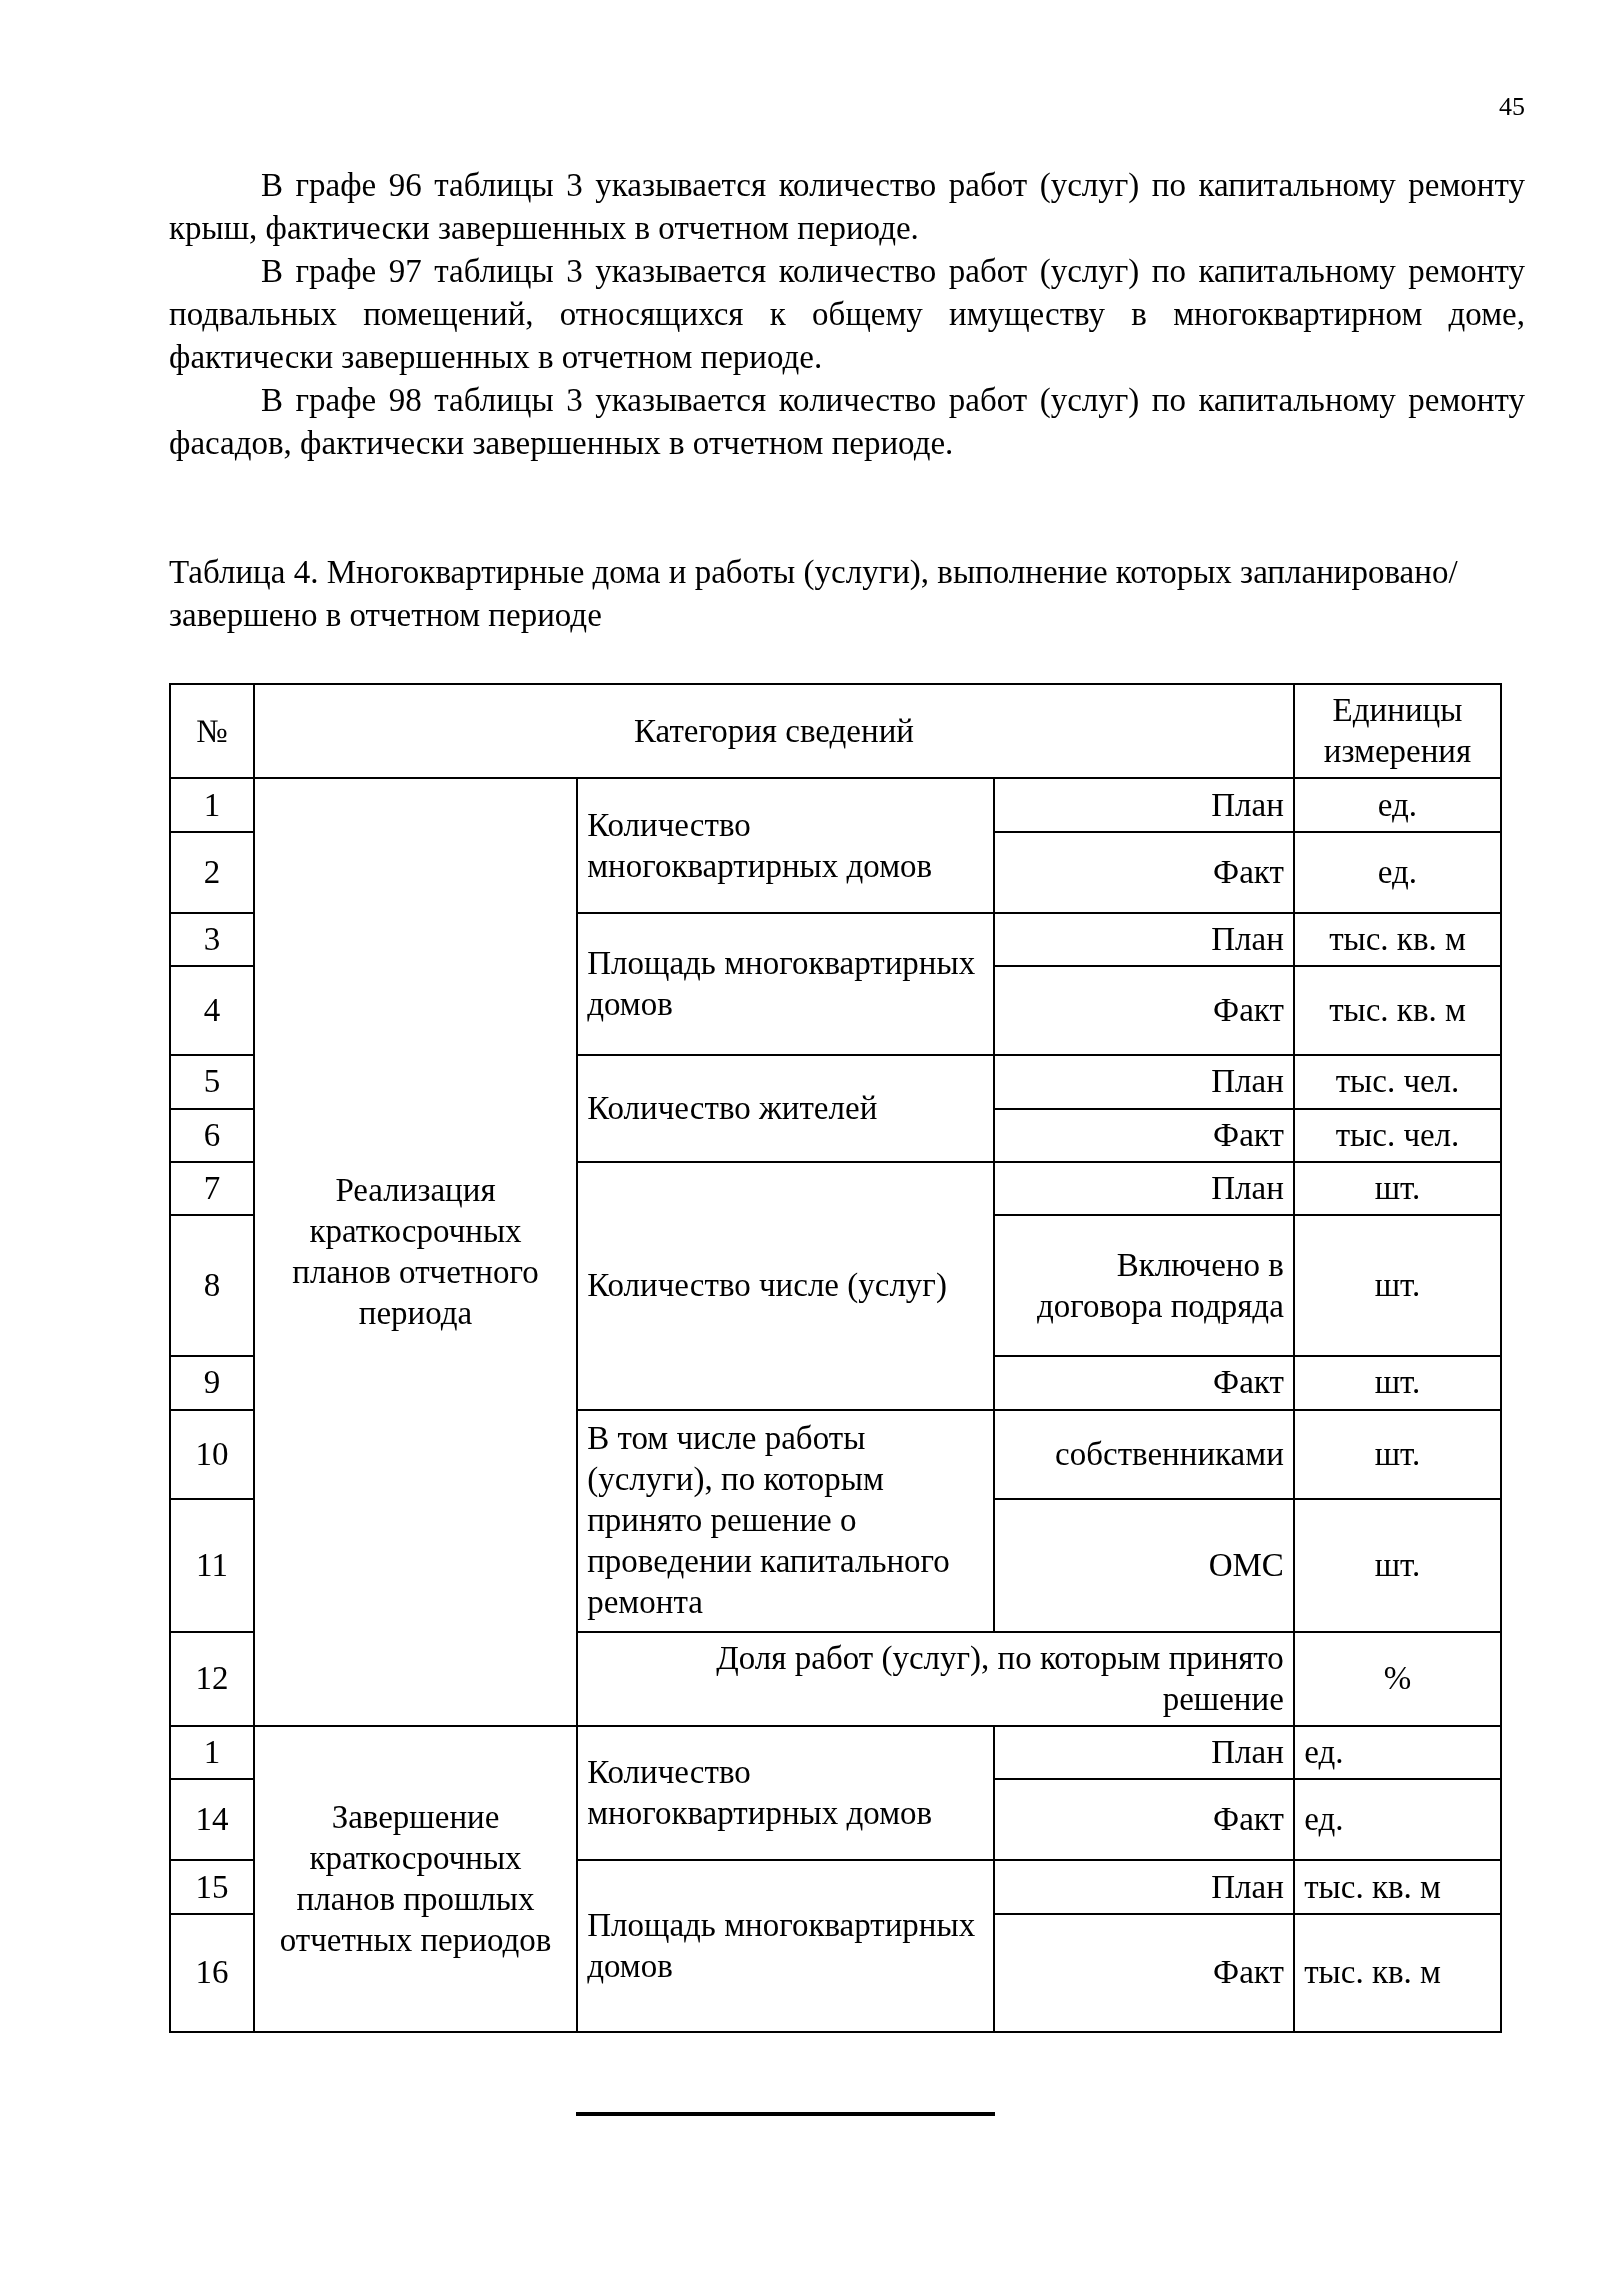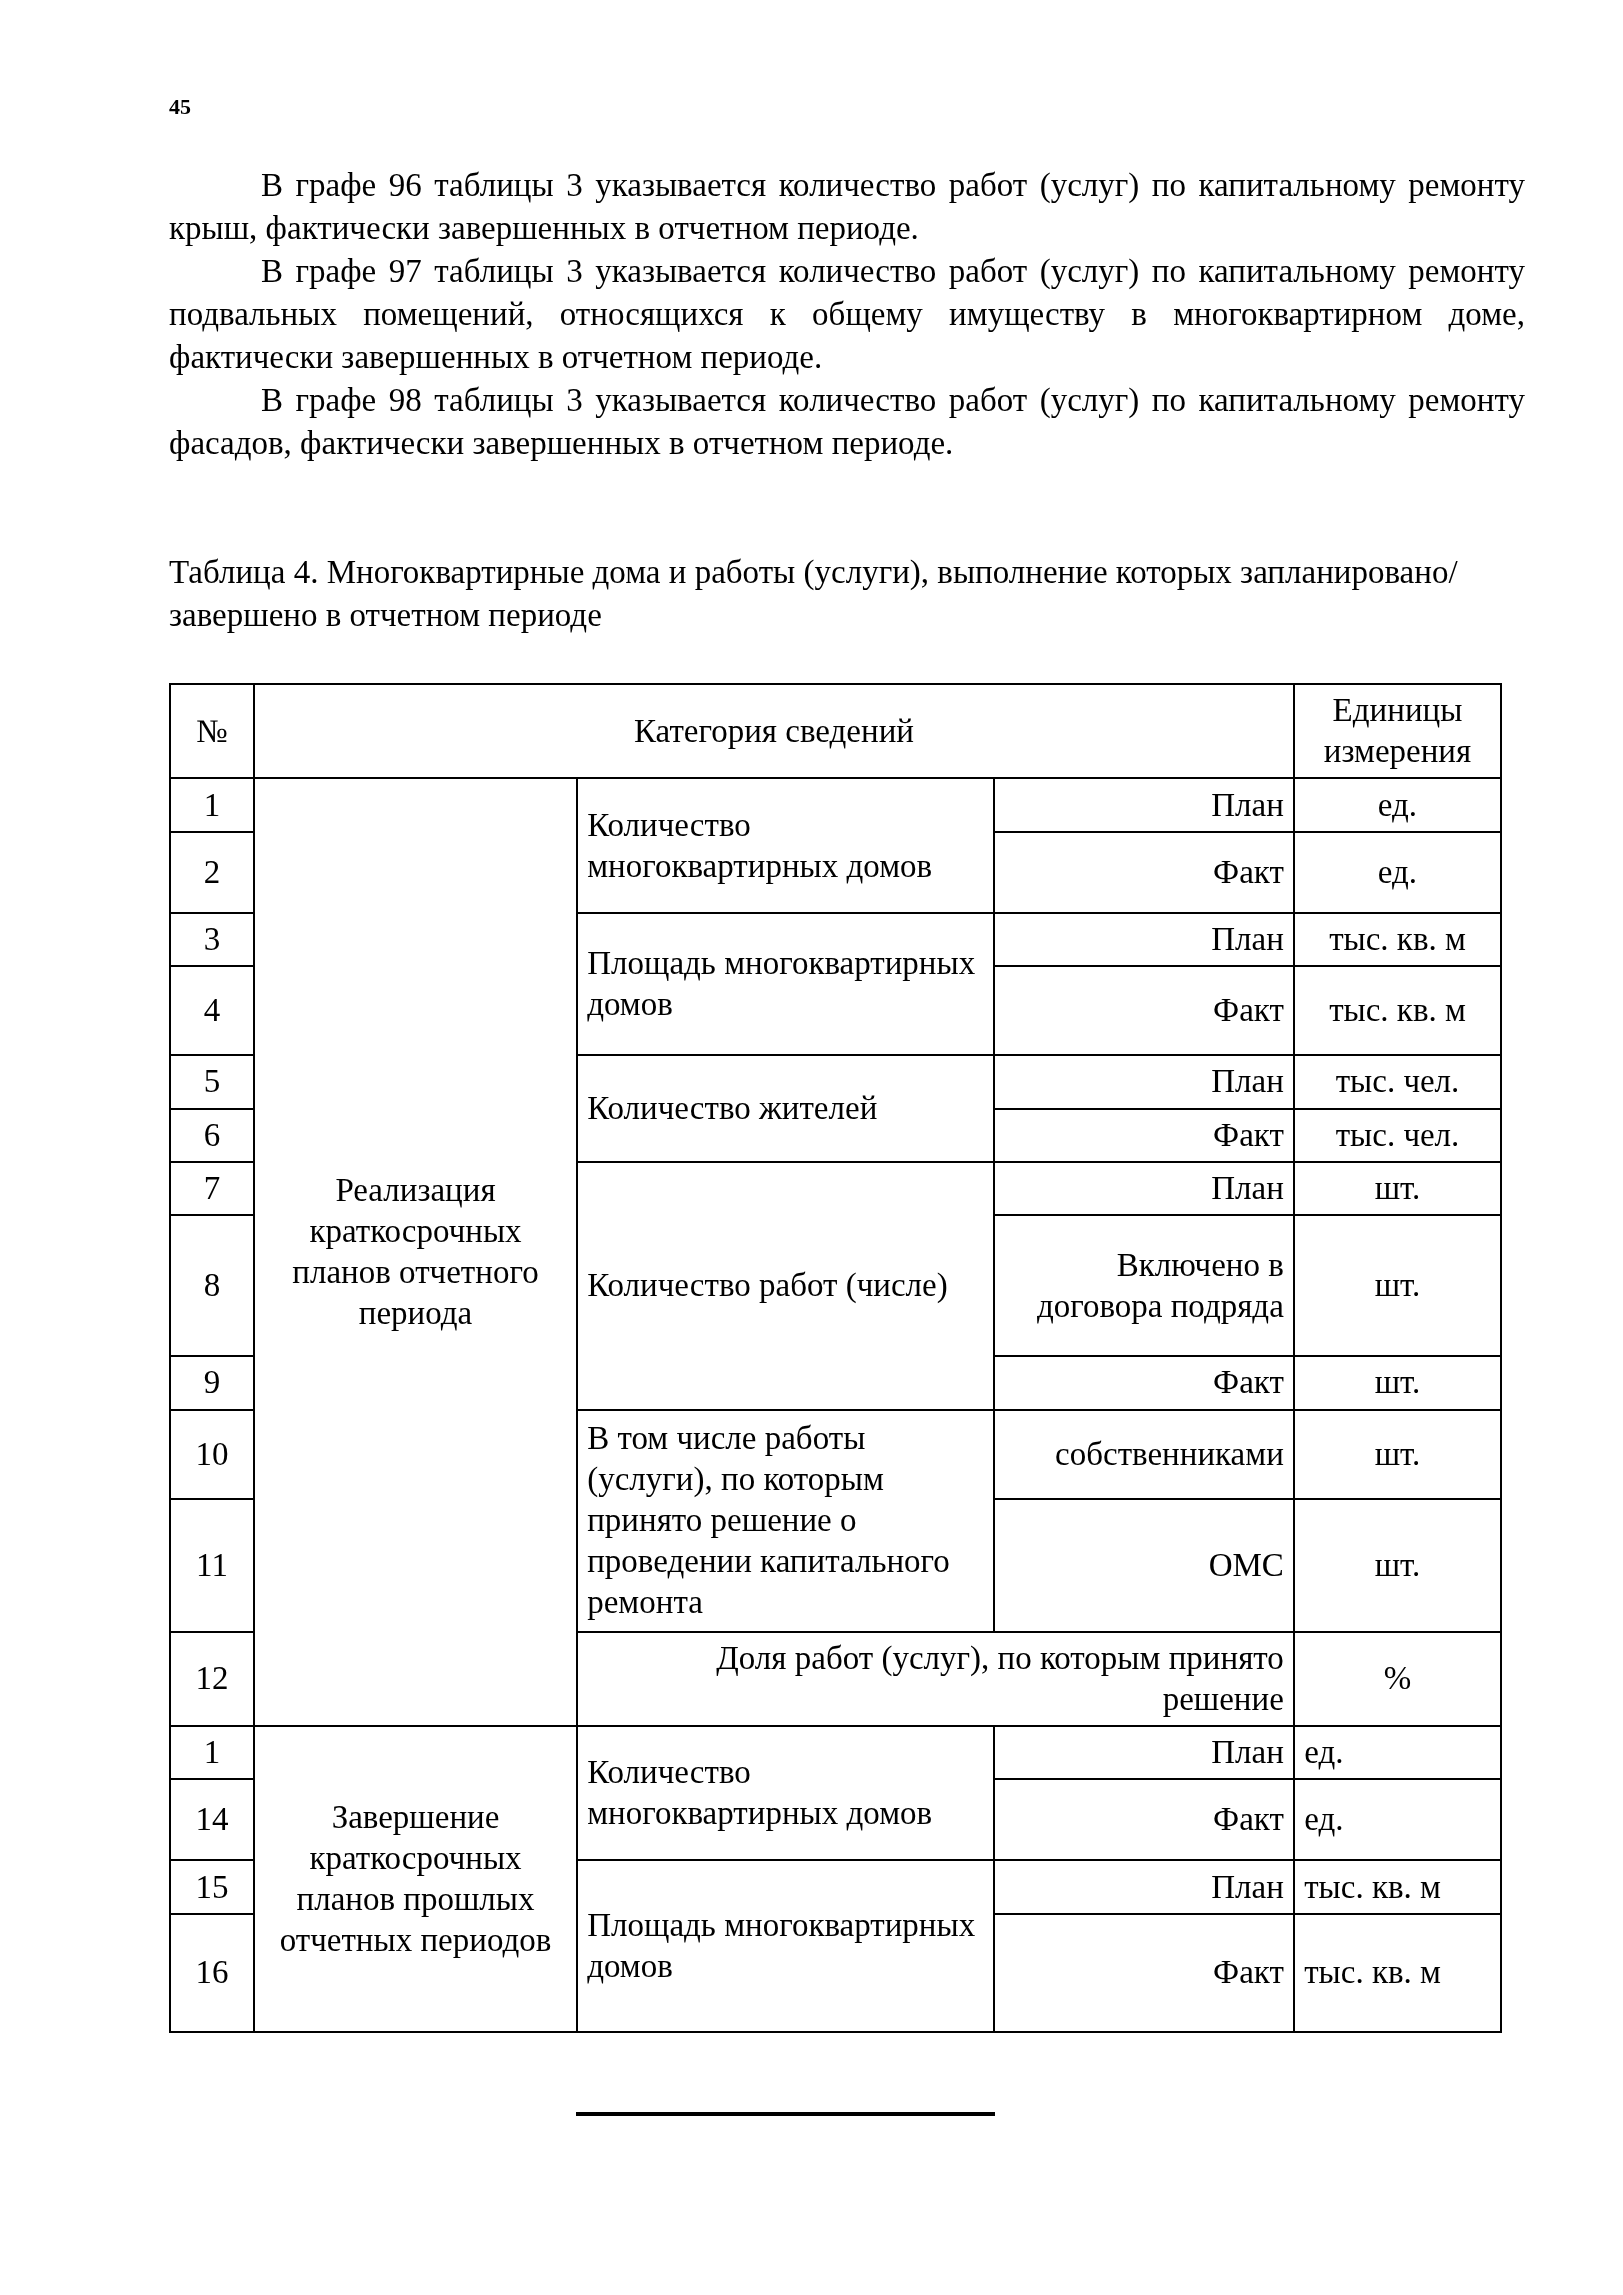--- a/index.html
+++ b/index.html
@@ -11,24 +11,23 @@
     margin: 0 auto;
     background: #ffffff;
     color: #000;
     font-family: "Liberation Serif", "DejaVu Serif", serif;
     font-size: 33px;
     line-height: 43px;
     padding: 85px 98px 26px 169px;
     overflow: hidden;
   }
   .pageno {
-    text-align: left;
+    text-align: right;
     margin: 0 0 36px 0;
-    font-size: 22px;
-    font-weight: bold;
+    font-size: 26px;
   }
   .para {
     margin: 0;
     text-align: justify;
     text-indent: 92px;
   }
   .caption {
     margin: 86px 0 46px 0;
     text-align: left;
   }
@@ -127,21 +126,21 @@
     </tr>
 
     <tr style="height:52px">
       <td class="c-num">6</td>
       <td class="c-kind">Факт</td>
       <td class="c-unit">тыс. чел.</td>
     </tr>
 
     <tr style="height:52px">
       <td class="c-num">7</td>
-      <td class="c-sub" rowspan="3">Количество работ (числе)</td>
+      <td class="c-sub" rowspan="3">Количество числе (услуг)</td>
       <td class="c-kind">План</td>
       <td class="c-unit">шт.</td>
     </tr>
 
     <tr style="height:141px">
       <td class="c-num">8</td>
       <td class="c-kind">Включено в договора подряда</td>
       <td class="c-unit">шт.</td>
     </tr>
 

